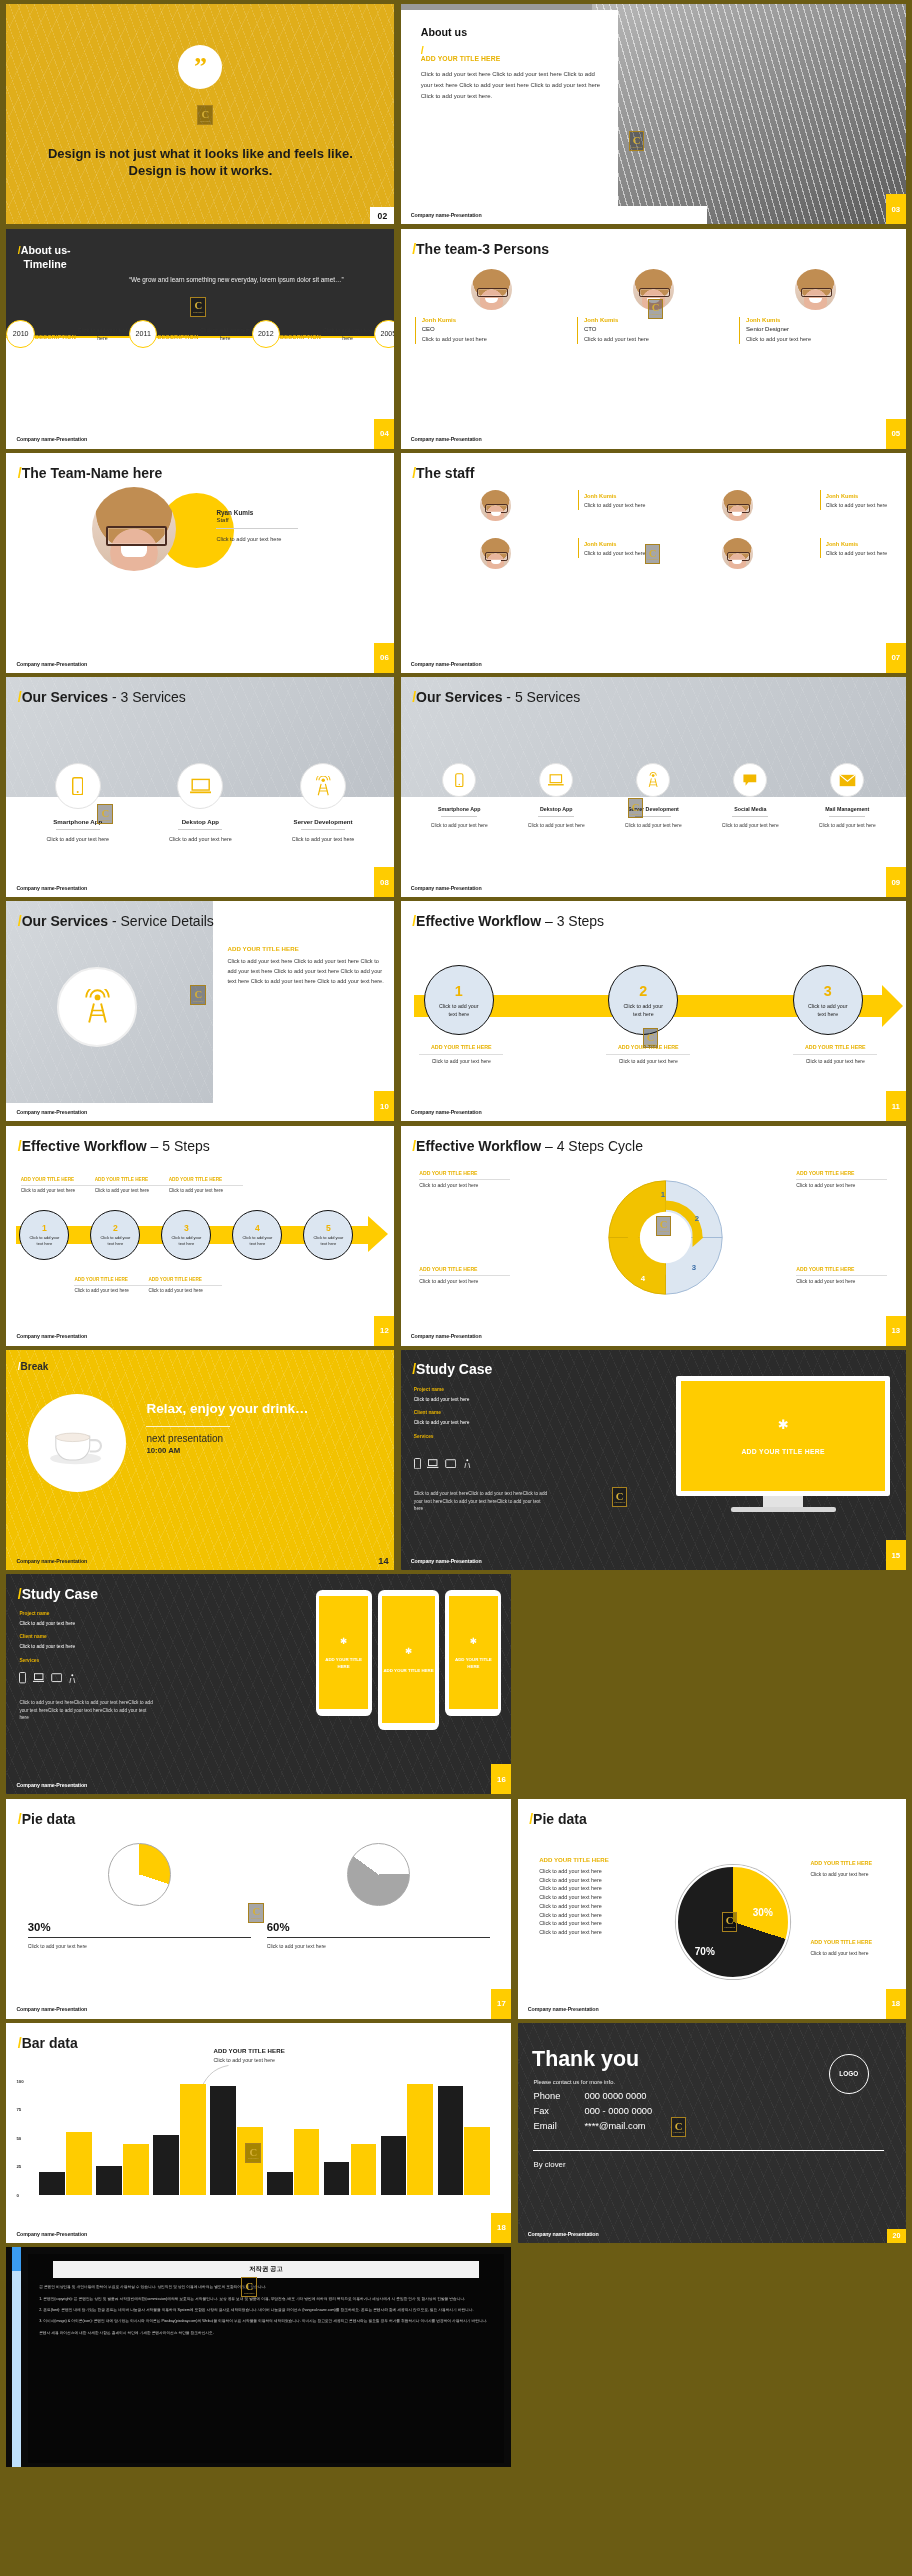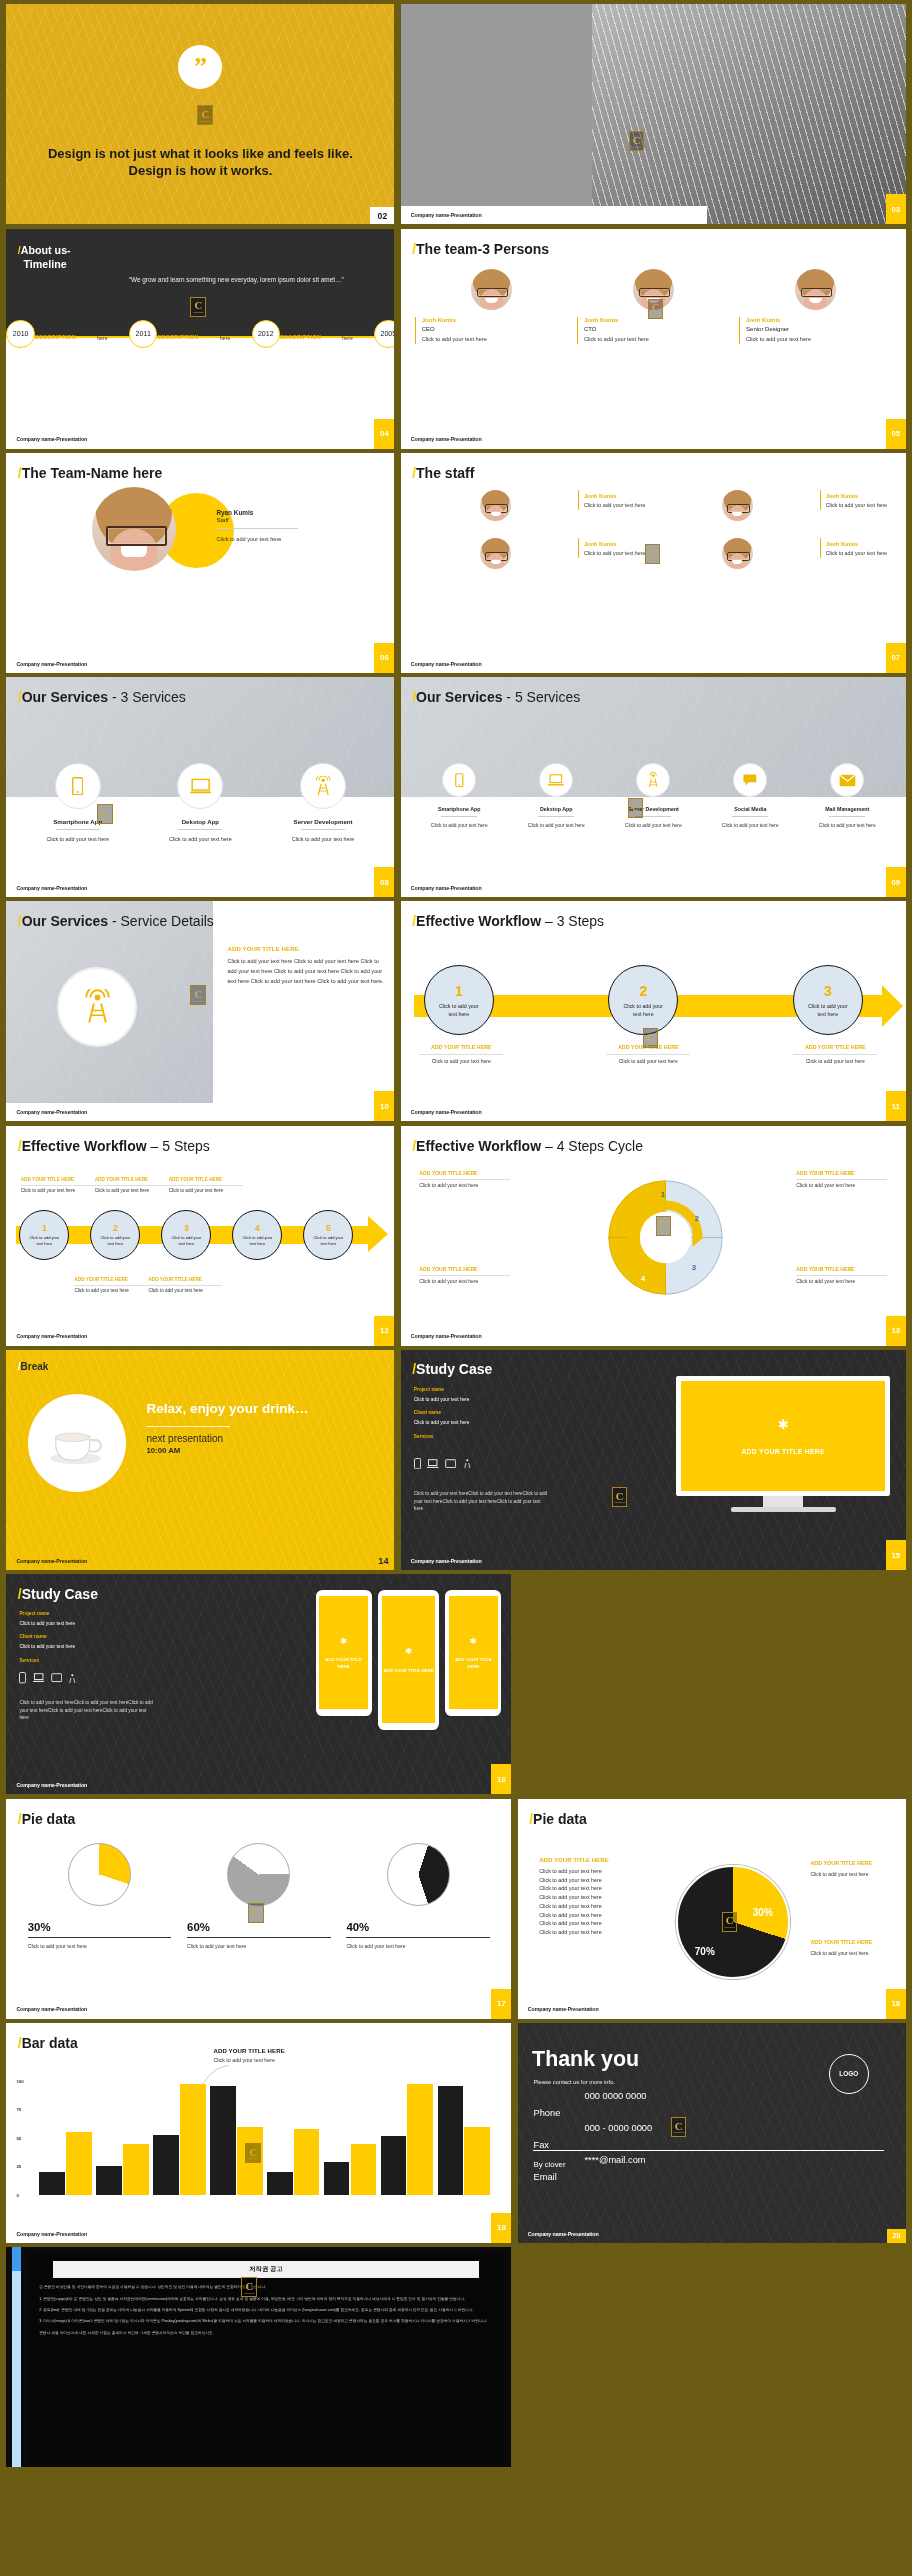--- a/index.html
+++ b/index.html
@@ -300,21 +300,21 @@
   .chart .b2 { flex: 1; background: #fc0; }
   .s18 .anntitle { position: absolute; left: 207px; top: 24px; font-size: 6.1px; font-weight: bold; color: #111; letter-spacing: 0.1px; }
   .s18 .anntext { position: absolute; left: 207px; top: 34px; font-size: 5.3px; color: #333; }
 
   
   .s19 { background: #2e2e2e; }
   .s19 h1 { position: absolute; left: 14.3px; top: 24px; font-size: 21.4px; font-weight: bold; color: #fff; }
   .s19 .sub { position: absolute; left: 15.7px; top: 56px; font-size: 5.8px; color: #eee; }
   .s19 .rows { position: absolute; left: 15.7px; top: 68px; }
   .s19 .r { display: flex; font-size: 9.3px; color: #fff; margin-bottom: 5px; }
-  .s19 .r b { width: 51px; font-weight: normal; margin-top: 17px; }
+  .s19 .r b { width: 51px; font-weight: normal; }
   .s19 .rule { position: absolute; left: 15.7px; right: 21.4px; top: 127px; height: 1.1px; background: #fff; }
   .s19 .by { position: absolute; left: 15.7px; top: 137px; font-size: 7.8px; color: #fff; }
   .s19 .logocirc { position: absolute; right: 37px; top: 31px; width: 40px; height: 40px; border-radius: 50%;
     border: 1.1px solid #fff; display: flex; align-items: center; justify-content: center; color: #fff; font-size: 6.4px; font-weight: bold; }
   .s19 .pn { position: absolute; right: 0; bottom: 0; width: 18.5px; height: 14.3px; background: #fc0; color: #fff;
     font-size: 7.1px; font-weight: bold; display: flex; align-items: center; justify-content: center; }
 
   
   .s20 { background: #0a0a0a; }
   .s20 .scrollcol { position: absolute; left: 5.7px; top: 0; bottom: 0; width: 9.3px; background: #bfe0fb; }
@@ -336,20 +336,26 @@
     <div class="qtext">Design is not just what it looks like and feels like. Design is how it works.</div>
     <div class="logo" style="left:191px;top:101px">
         <b>C</b>
         <s>CONTENTS</s>
       </div>
     <div class="pnum">02</div>
   </div>
 
   <div class="slide w2 s2">
     <div class="photo"></div>
+    <div class="card">
+      <h2>About us</h2>
+      <div class="slash">/</div>
+      <div class="sub">ADD YOUR TITLE HERE</div>
+      <div class="body">Click to add your text here Click to add your text here Click to add your text here Click to add your text here Click to add your text here Click to add your text here.</div>
+    </div>
     <div class="wfooter"></div>
     <div class="footer">Company name-Presentation</div>
     <div class="logo" style="left:228px;top:127px">
         <b>C</b>
         <s>CONTENTS</s>
       </div>
     <div class="pagenum">03</div>
   </div>
 
   <div class="slide s3">
@@ -924,26 +930,20 @@
     <div class="pies">
       <div class="pc">
         <div class="don" style="background:conic-gradient(#ffcc00 0deg 108deg, #fff 108deg 360deg)"></div>
         <div class="pct">30%</div>
         <div class="rule"></div>
         <div class="nt">Click to add your text here</div>
       </div>
       <div class="pc">
         <div class="don" style="background:conic-gradient(#fff 0deg 90deg, #a6a6a6 90deg 306deg, #fff 306deg 360deg)"></div>
         <div class="pct">60%</div>
-        <div class="rule"></div>
-        <div class="nt">Click to add your text here</div>
-      </div>
-      <div class="pc">
-        <div class="don" style="background:conic-gradient(#fff 0deg 18deg, #1c1c1c 18deg 162deg, #fff 162deg 360deg)"></div>
-        <div class="pct">40%</div>
         <div class="rule"></div>
         <div class="nt">Click to add your text here</div>
       </div>
     </div>
     <div class="logo" style="left:242px;top:104px">
         <b>C</b>
         <s>CONTENTS</s>
       </div>
     <div class="footer">Company name-Presentation</div>
     <div class="pagenum">17</div>

